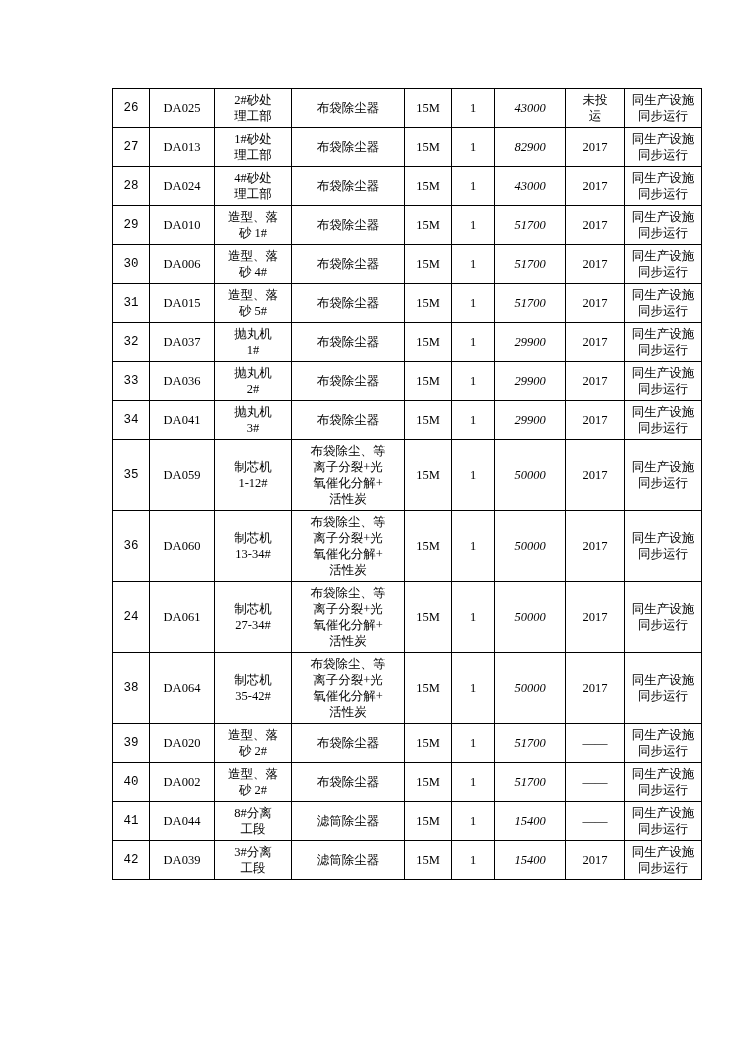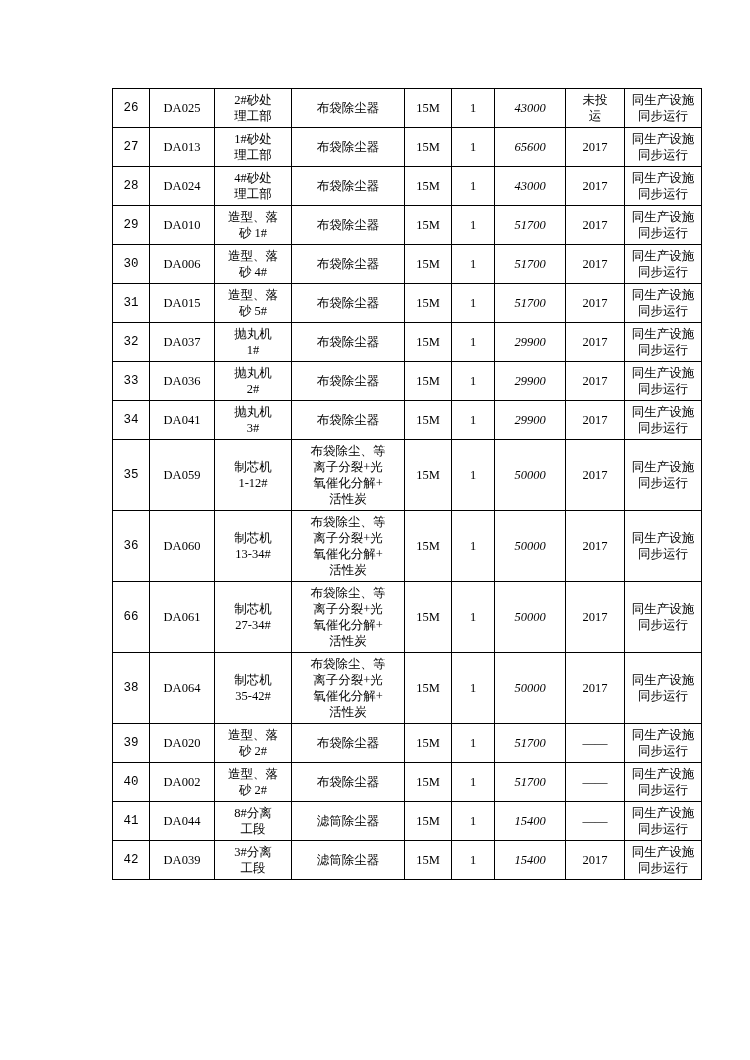--- a/index.html
+++ b/index.html
@@ -92,21 +92,21 @@
               <span>理工部</span>
             </div>
           </td>
           <td class="c-device">
             <div class="cell-lines">
               <span>布袋除尘器</span>
             </div>
           </td>
           <td class="c-height nowrap">15M</td>
           <td class="c-count nowrap">1</td>
-          <td class="c-amount nowrap">65600</td>
+          <td class="c-amount nowrap">82900</td>
           <td class="c-year">
             <div class="cell-lines">
               <span>2017</span>
             </div>
           </td>
           <td class="c-status">
             <div class="cell-lines">
               <span>同生产设施</span>
               <span>同步运行</span>
             </div>
@@ -373,21 +373,21 @@
             </div>
           </td>
           <td class="c-status">
             <div class="cell-lines">
               <span>同生产设施</span>
               <span>同步运行</span>
             </div>
           </td>
         </tr>
         <tr>
-          <td class="c-no nowrap">66</td>
+          <td class="c-no nowrap">24</td>
           <td class="c-code nowrap">DA061</td>
           <td class="c-unit">
             <div class="cell-lines">
               <span>制芯机</span>
               <span>27-34#</span>
             </div>
           </td>
           <td class="c-device">
             <div class="cell-lines">
               <span>布袋除尘、等</span>

